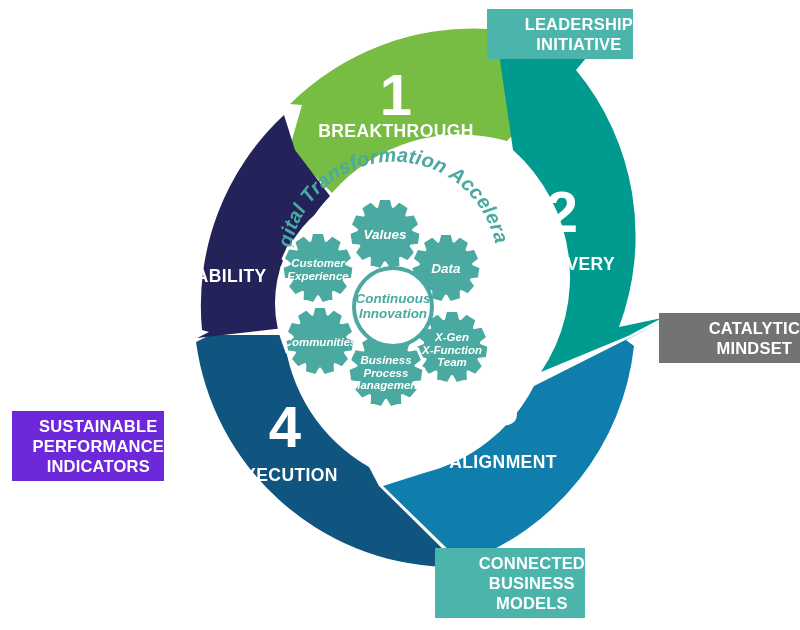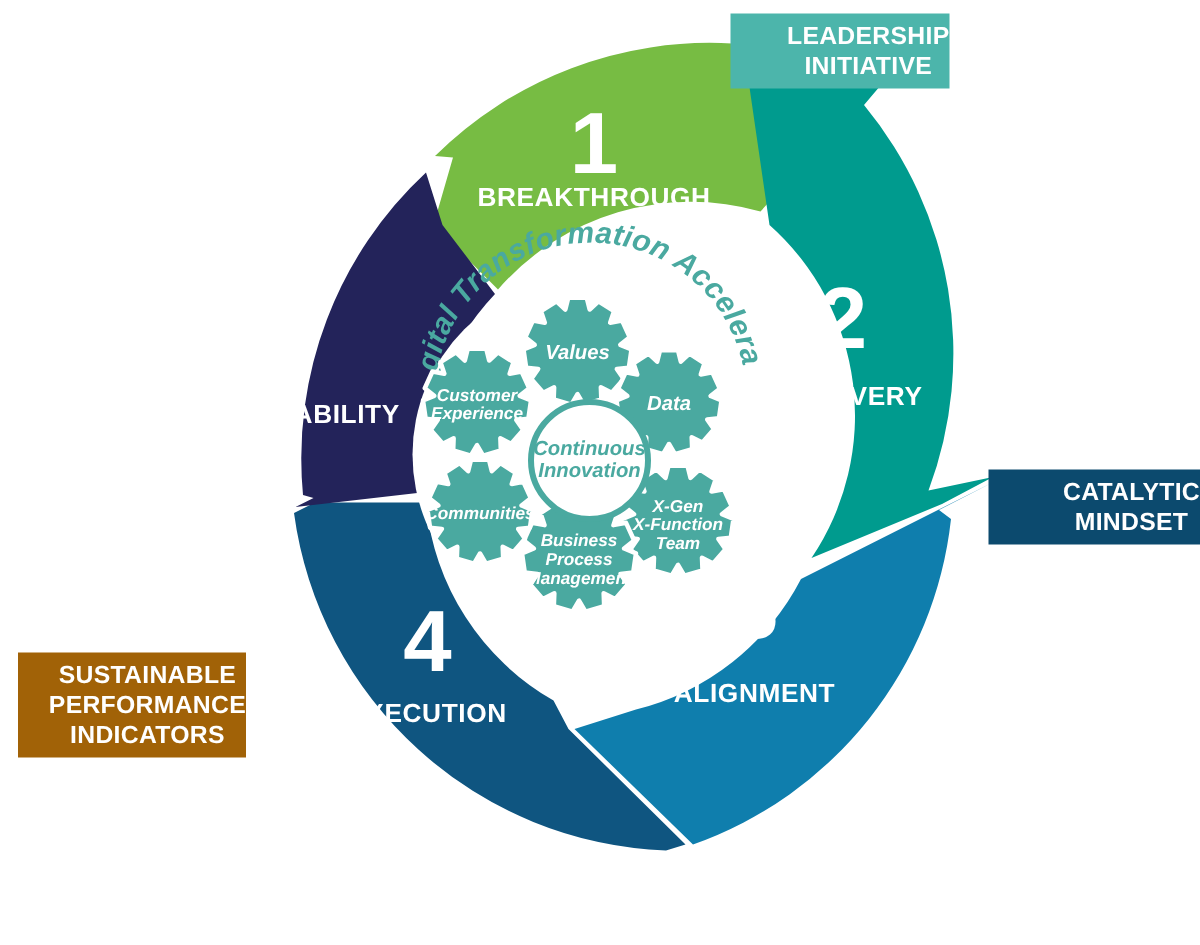--- a/index.html
+++ b/index.html
@@ -182,25 +182,30 @@
       <circle cx="393" cy="307" r="39" fill="#ffffff" stroke="#4aa9a0" stroke-width="4"></circle>
       <text class="center-text" x="393" y="303" text-anchor="middle"><tspan x="393" dy="0">Continuous</tspan><tspan x="393" dy="15">Innovation</tspan></text>
     </g>
   </svg>
 
   <div class="callout-box" style="left: 487px; top: 9px; width: 146px; height: 50px; background: rgb(76, 181, 171);">
     <span class="callout-text">LEADERSHIP
 INITIATIVE</span>
   </div>
 
-  <div class="callout-box" style="left: 659px; top: 313px; width: 141px; height: 50px; background: #0c4a6e;">
+  <div class="callout-box" style="left: 659px; top: 313px; width: 141px; height: 50px; background: #737373;">
     <span class="callout-text">CATALYTIC
 MINDSET</span>
   </div>
 
-
-  <div class="callout-box" style="left: 12px; top: 411px; width: 152px; height: 70px; background: #a16207; margin-top: 24px;">
+  <div class="callout-box" style="left: 435px; top: 548px; width: 150px; height: 70px; background: rgb(76, 181, 171);">
+    <span class="callout-text">CONNECTED
+BUSINESS
+MODELS</span>
+  </div>
+
+  <div class="callout-box" style="left: 12px; top: 411px; width: 152px; height: 70px; background: #6d28d9;">
     <span class="callout-text">SUSTAINABLE
 PERFORMANCE
 INDICATORS</span>
   </div>
 
 </div>
 
 </body></html>

